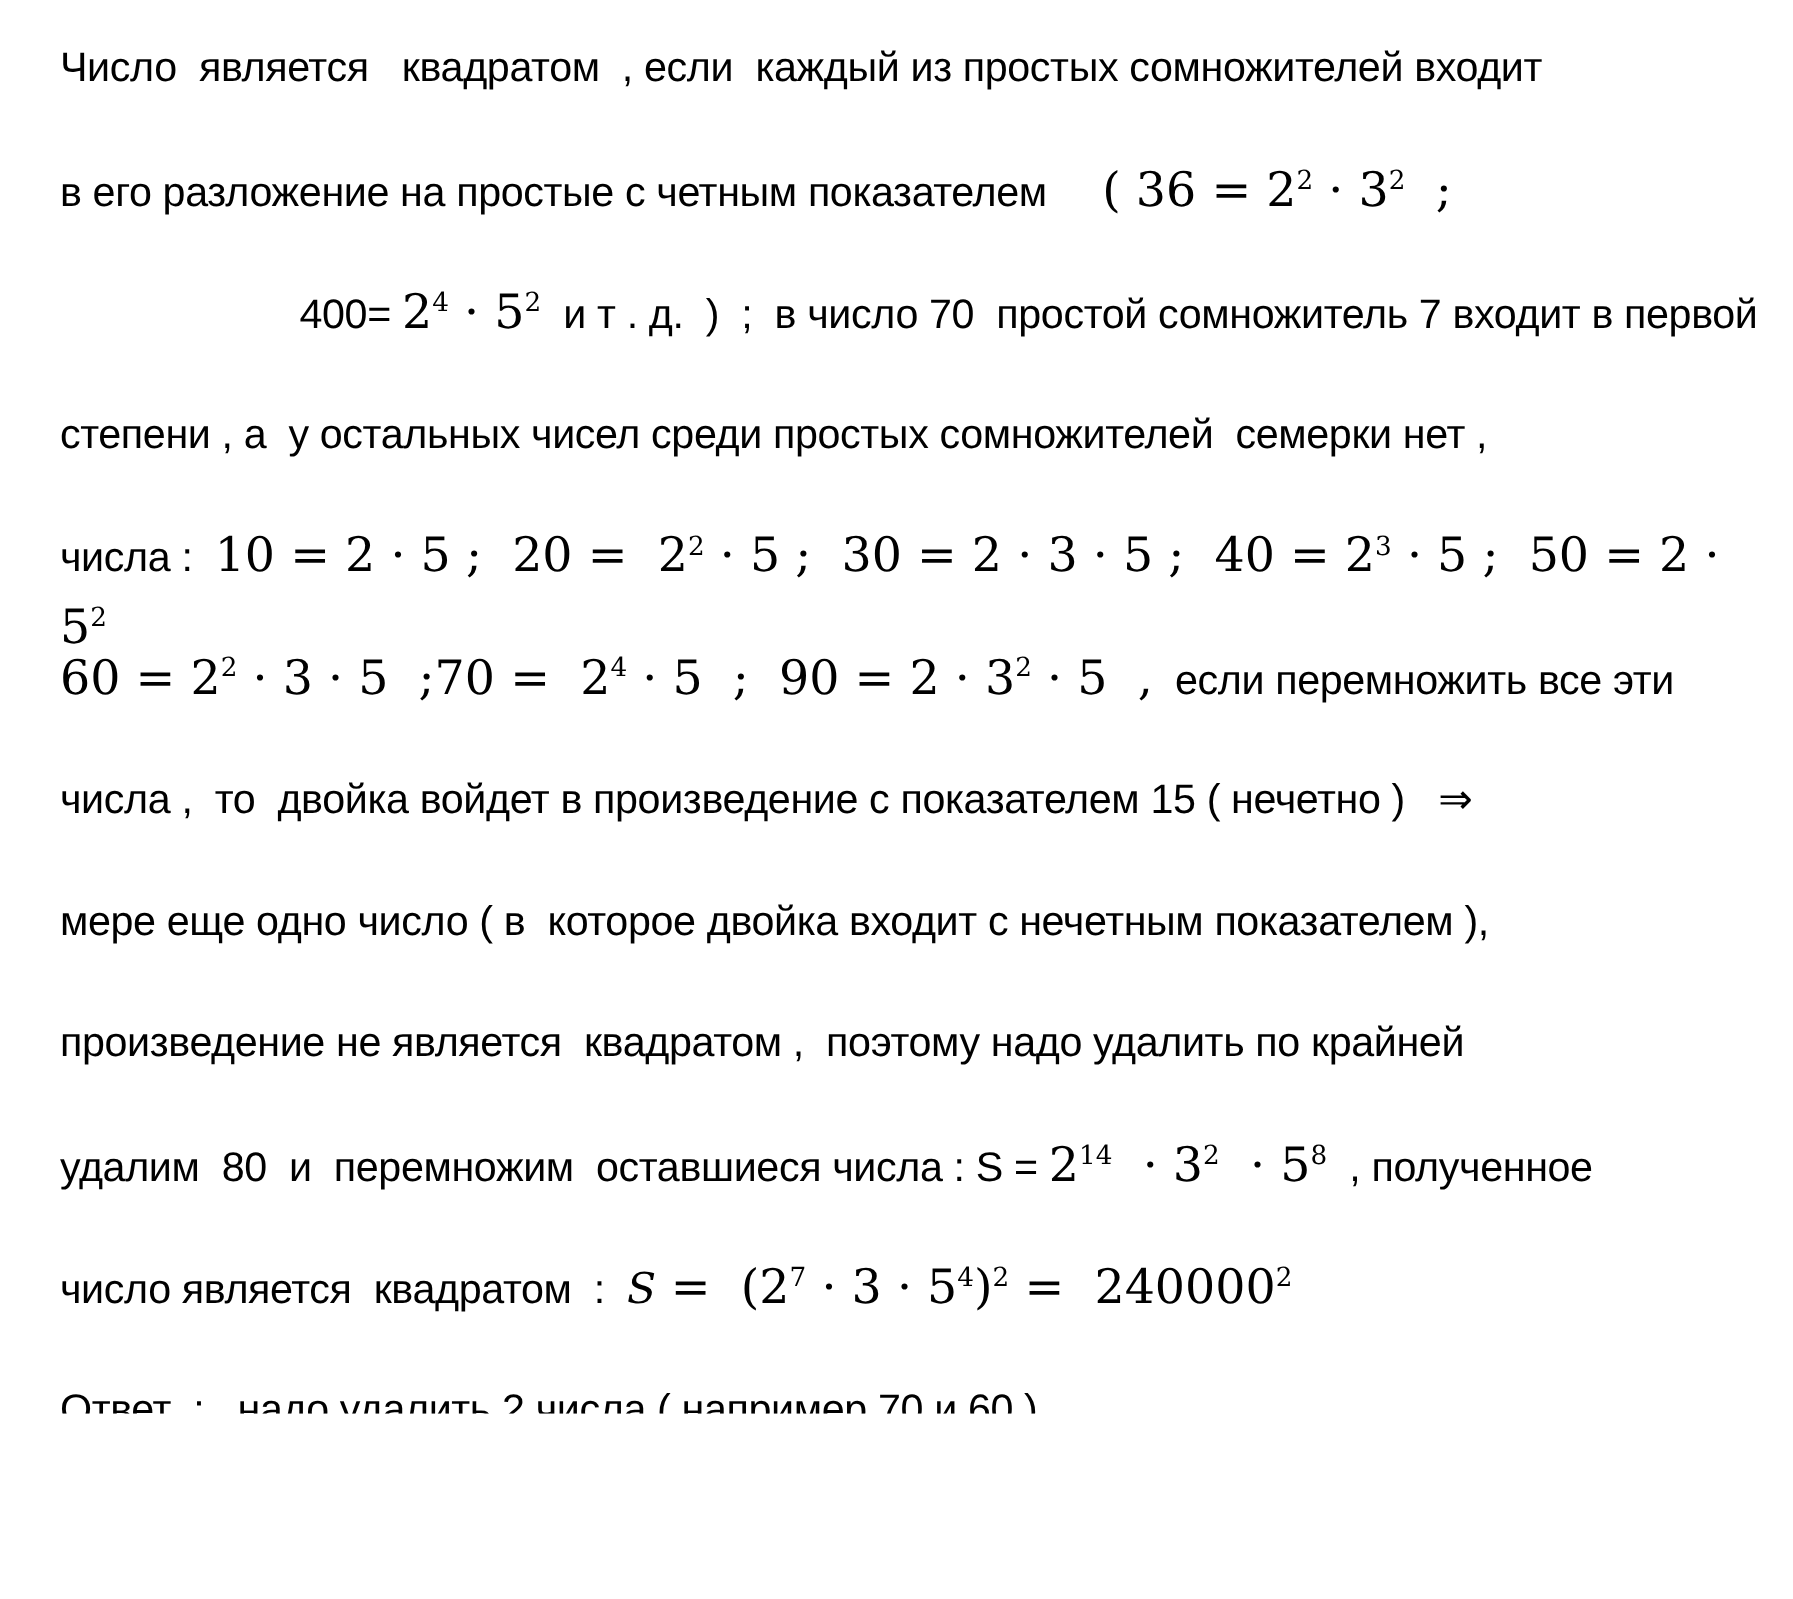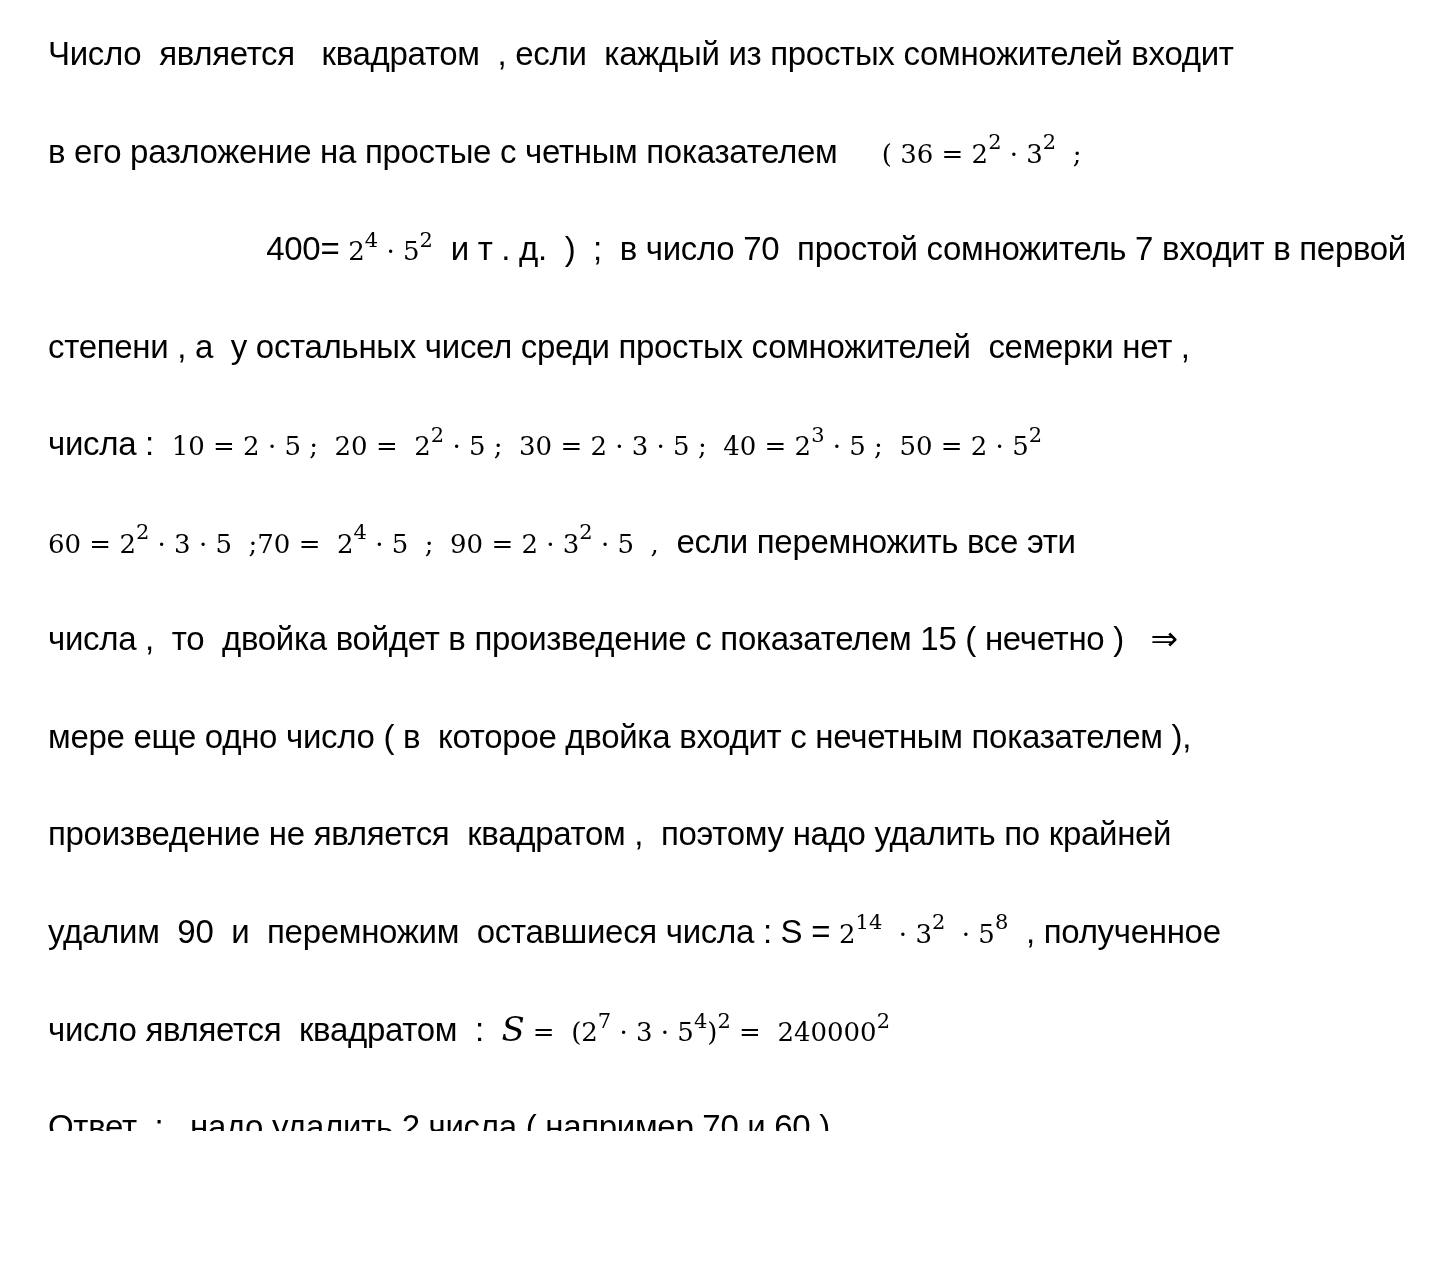--- a/index.html
+++ b/index.html
@@ -24,21 +24,21 @@
     letter-spacing: -0.3px;
   }
   
   .run-t {
     font-family: "Liberation Sans", sans-serif;
     font-size: 33px;
   }
   
   .run-m {
     font-family: "DejaVu Serif", serif;
-    font-size: 26px;
+    font-size: 38px;
     letter-spacing: 0;
   }
   
   .run-i {
     font-family: "DejaVu Serif", serif;
     font-style: italic;
     font-size: 34px;
   }
   
   .run-a {
@@ -59,17 +59,17 @@
   <div>
       <div class="line"><span class="run-t">Число  является   квадратом  , если  каждый из простых сомножителей входит</span></div>
       <div class="line"><span class="run-t">в его разложение на простые с четным показателем     </span><span class="run-m">( 36 = 2</span><span class="run-m sup">2</span><span class="run-m"> · 3</span><span class="run-m sup">2</span><span class="run-m">  ;</span></div>
       <div class="line" style="padding-left: 34px; text-align: right;"><span class="run-t">400= </span><span class="run-m">2</span><span class="run-m sup">4</span><span class="run-m"> · 5</span><span class="run-m sup">2</span><span class="run-t">  и т . д.  )  ;  в число 70  простой сомножитель 7 входит в первой</span></div>
       <div class="line"><span class="run-t">степени , а  у остальных чисел среди простых сомножителей  семерки нет ,</span></div>
       <div class="line"><span class="run-t">числа :  </span><span class="run-m">10 = 2 · 5 ;  20 =  2</span><span class="run-m sup">2</span><span class="run-m"> · 5 ;  30 = 2 · 3 · 5 ;  40 = 2</span><span class="run-m sup">3</span><span class="run-m"> · 5 ;  50 = 2 · 5</span><span class="run-m sup">2</span></div>
       <div class="line"><span class="run-m">60 = 2</span><span class="run-m sup">2</span><span class="run-m"> · 3 · 5  ;70 =  2</span><span class="run-m sup">4</span><span class="run-m"> · 5  ;  90 = 2 · 3</span><span class="run-m sup">2</span><span class="run-m"> · 5  ,</span><span class="run-t">  если перемножить все эти</span></div>
       <div class="line"><span class="run-t">числа ,  то  двойка войдет в произведение с показателем 15 ( нечетно )   </span><span class="run-a">⇒</span></div>
       <div class="line"><span class="run-t">мере еще одно число ( в  которое двойка входит с нечетным показателем ),</span></div>
       <div class="line"><span class="run-t">произведение не является  квадратом ,  поэтому надо удалить по крайней</span></div>
-      <div class="line"><span class="run-t">удалим  90  и  перемножим  оставшиеся числа : S = </span><span class="run-m">2</span><span class="run-m sup">14</span><span class="run-m">  · 3</span><span class="run-m sup">2</span><span class="run-m">  · 5</span><span class="run-m sup">8</span><span class="run-t">  , полученное</span></div>
+      <div class="line"><span class="run-t">удалим  80  и  перемножим  оставшиеся числа : S = </span><span class="run-m">2</span><span class="run-m sup">14</span><span class="run-m">  · 3</span><span class="run-m sup">2</span><span class="run-m">  · 5</span><span class="run-m sup">8</span><span class="run-t">  , полученное</span></div>
       <div class="line"><span class="run-t">число является  квадратом  :  </span><span class="run-i">S</span><span class="run-m"> =  (2</span><span class="run-m sup">7</span><span class="run-m"> · 3 · 5</span><span class="run-m sup">4</span><span class="run-m">)</span><span class="run-m sup">2</span><span class="run-m"> =  240000</span><span class="run-m sup">2</span></div>
       <div class="line"><span class="run-t">Ответ  :   надо удалить 2 числа ( например 70 и 60 )</span></div>
     </div>
 </div>
 
 </body></html>

